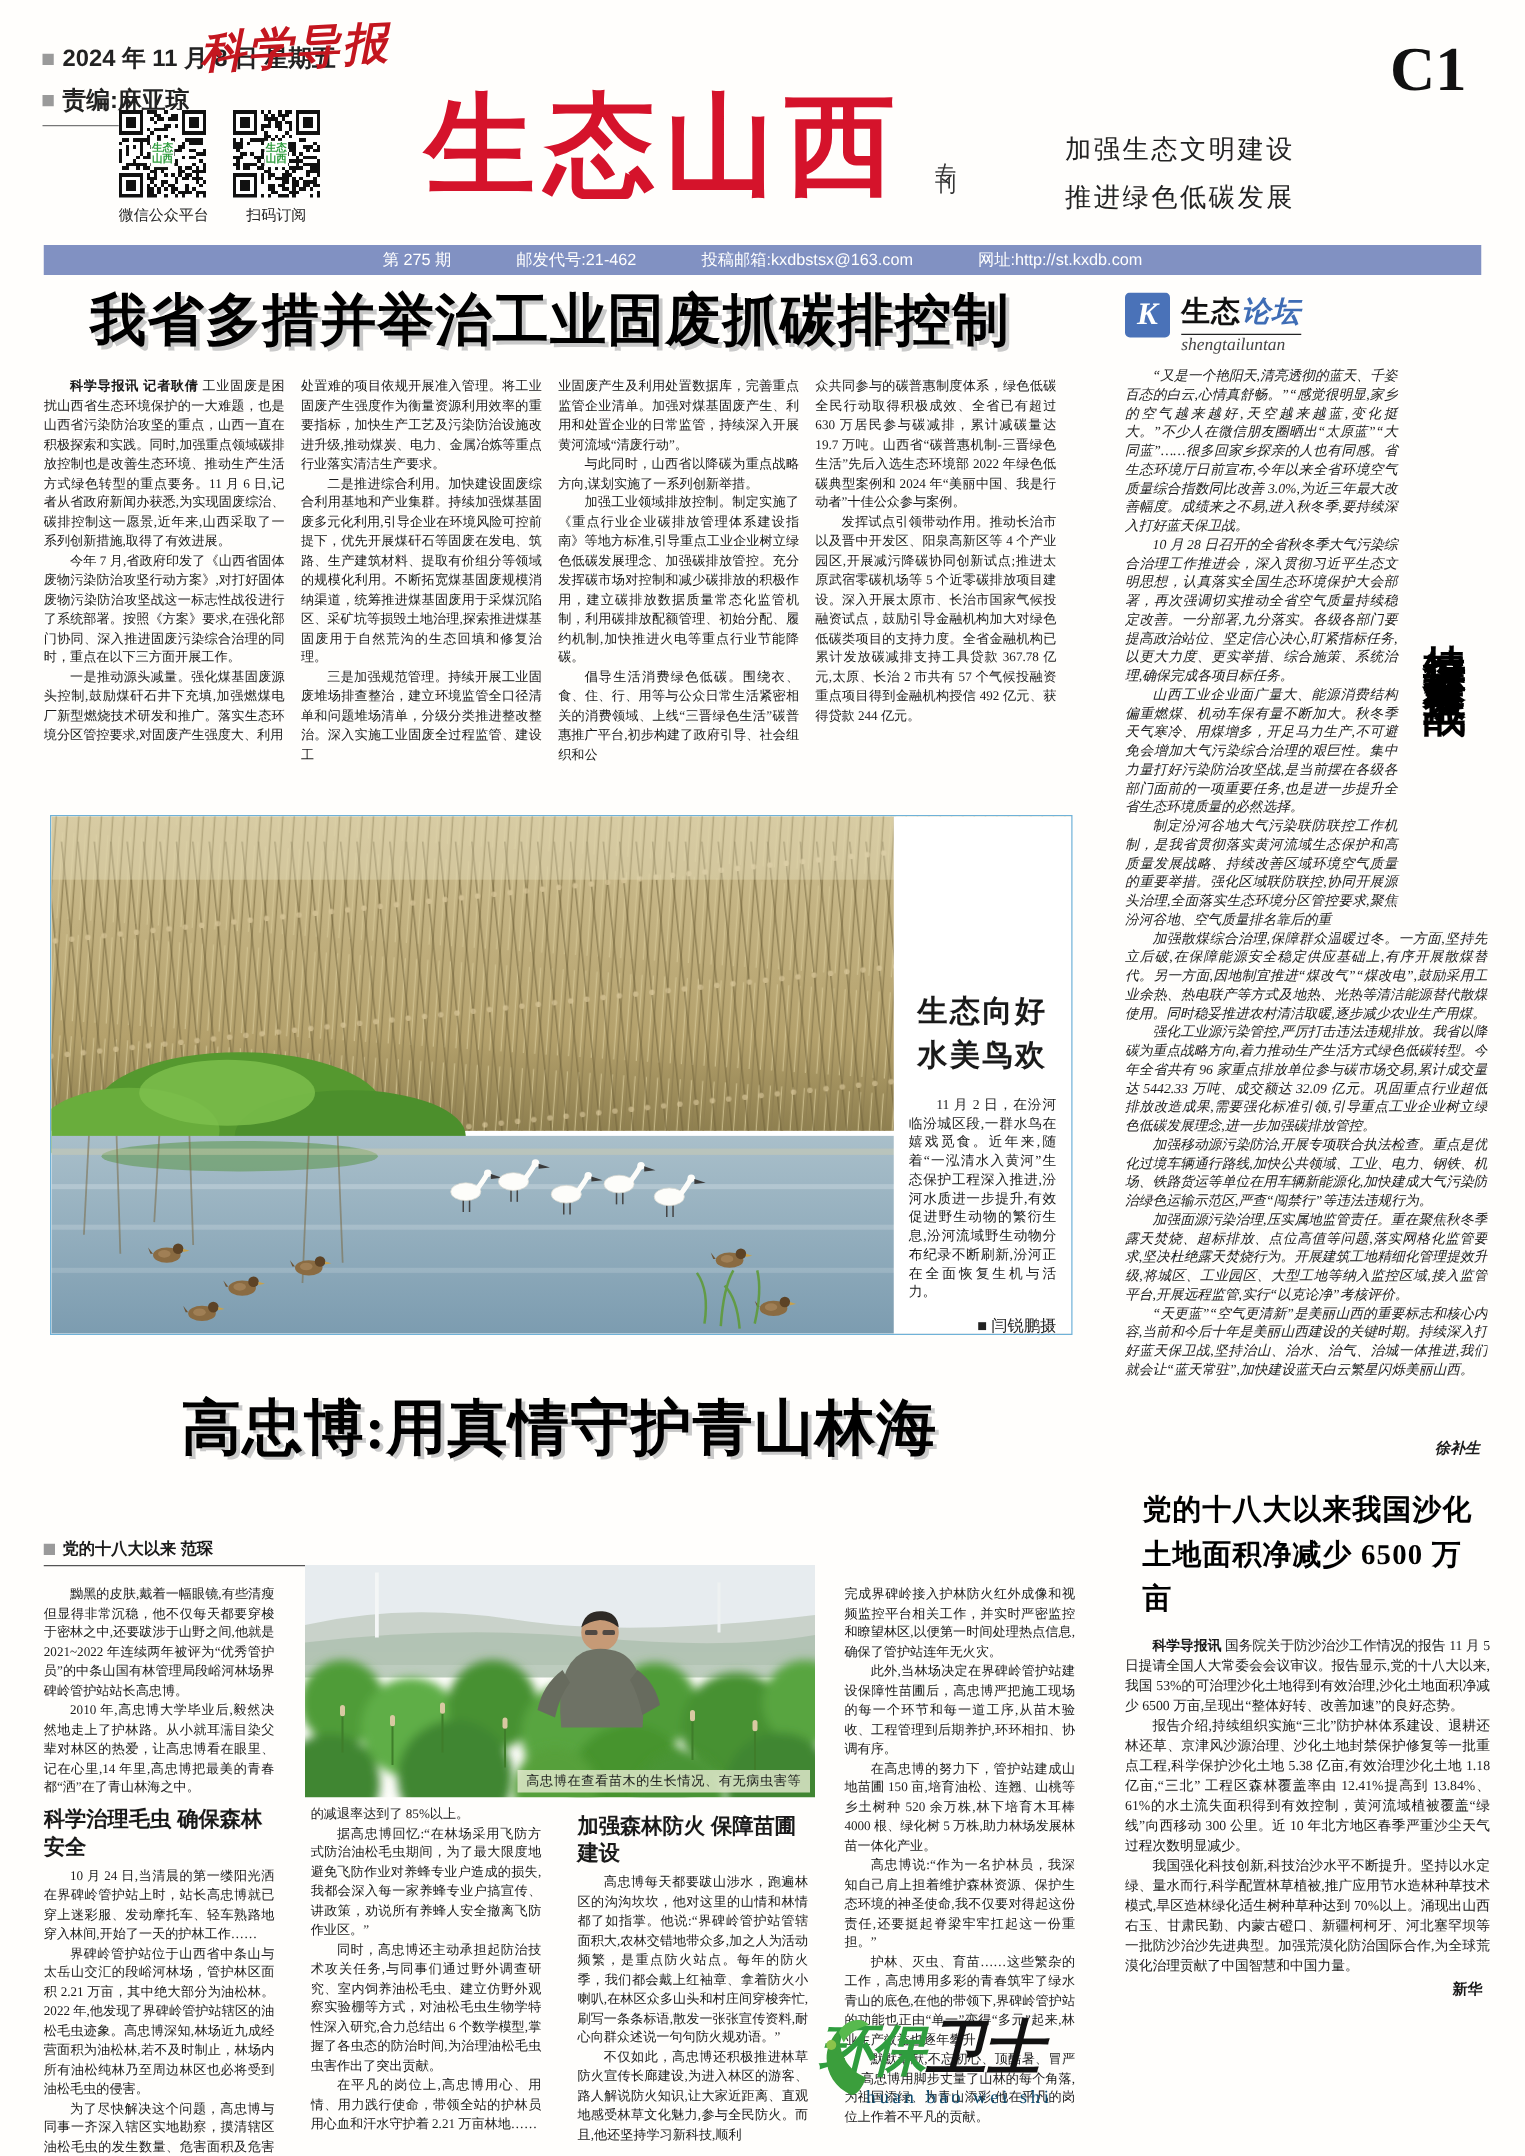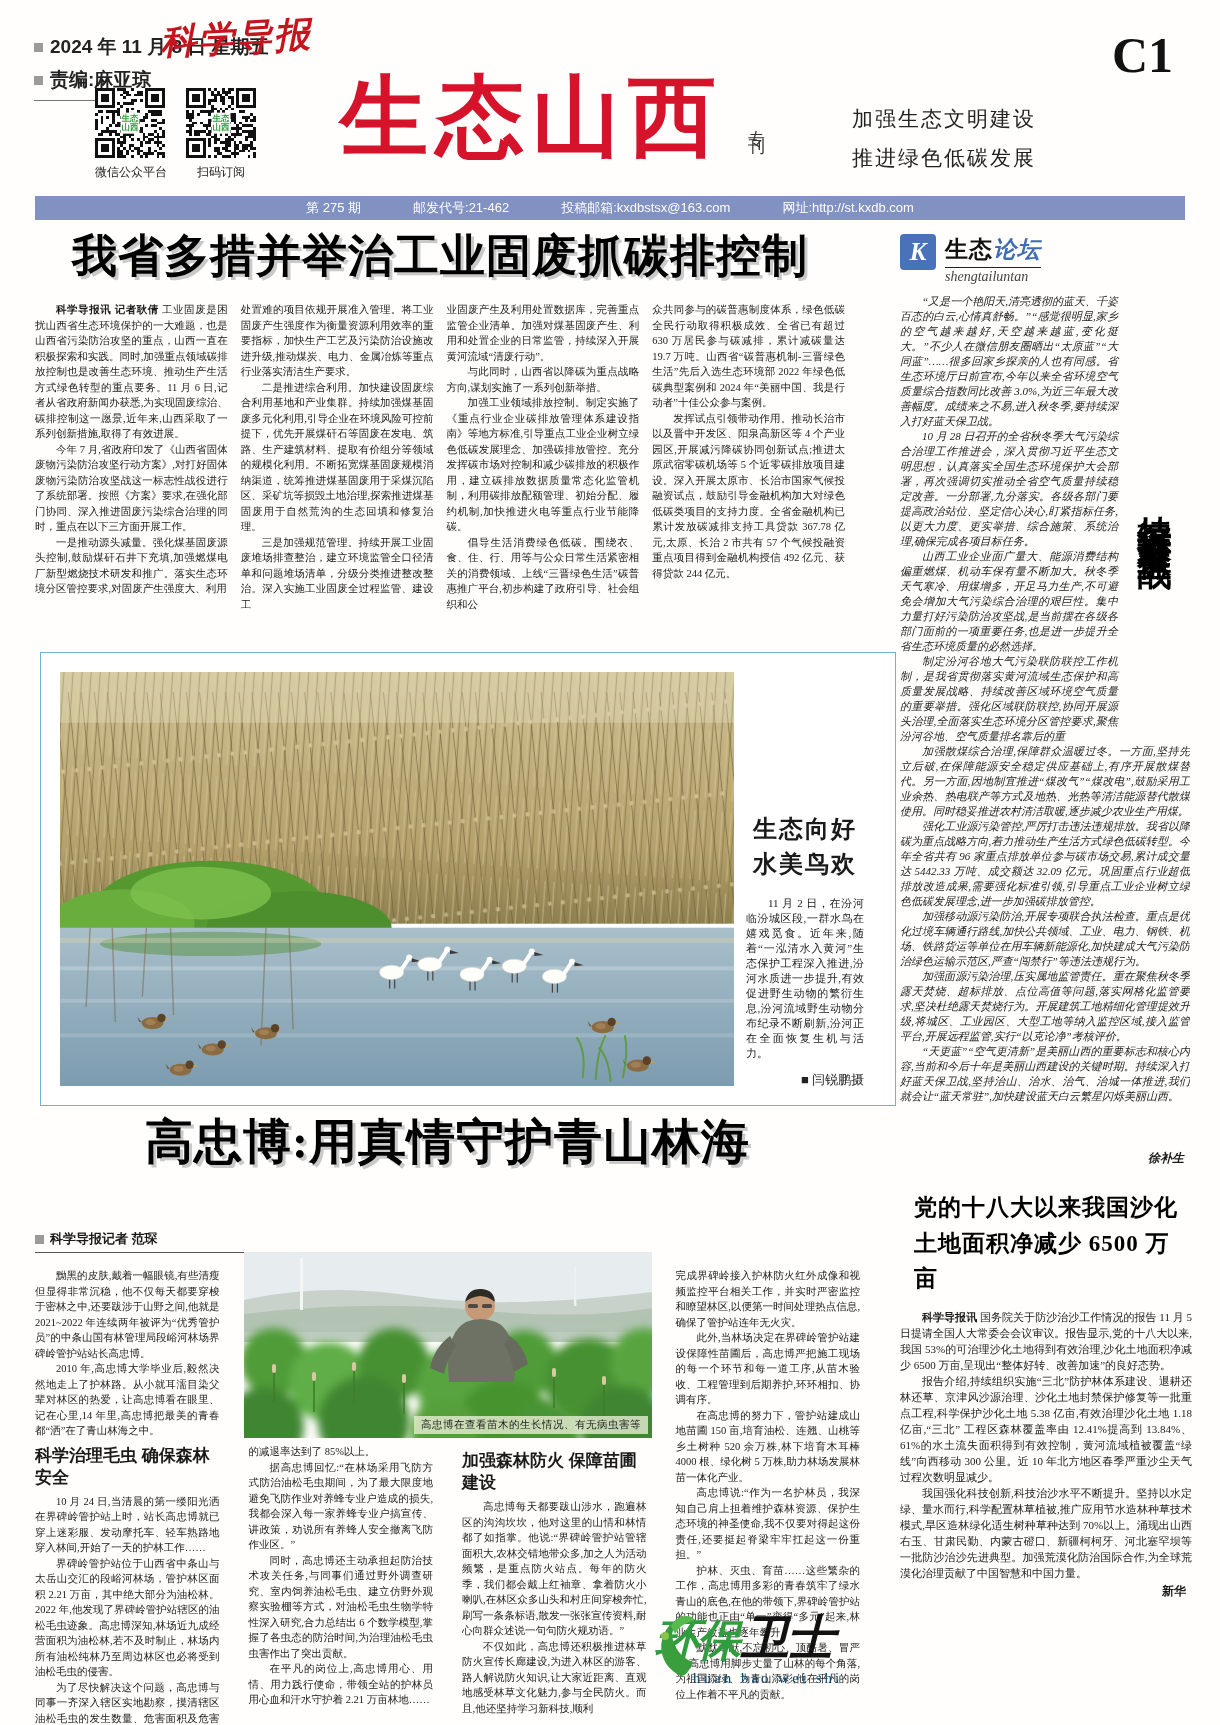--- a/index.html
+++ b/index.html
@@ -52,21 +52,21 @@
   .forum-title-row{border-bottom:1.5px solid #222;padding-bottom:2px;}
   .f-black{font-size:23px;font-weight:bold;color:#111;letter-spacing:1px;}
   .f-blue{font-size:23px;font-weight:bold;color:#3f6db5;font-style:italic;letter-spacing:1px;}
   .f-pinyin{font-style:italic;font-size:14px;color:#444;margin-top:1px;}
   .vert-wrap{float:right;width:72px;height:432px;display:flex;align-items:center;justify-content:center;}
   .vert-head{writing-mode:vertical-rl;font-size:34px;font-weight:900;letter-spacing:4px;color:#000;}
   .forum .para{font-style:italic;font-size:11px;line-height:15px;}
   .forum-author{position:absolute;right:6px;top:916px;font-weight:bold;font-style:italic;font-size:12px;}
 
   
-  .photo1{left:40px;top:652px;width:816px;height:414px;border:1px solid #6fb2d8;background:#fff;padding:19px;}
+  .photo1{left:40px;top:652px;width:816px;height:414px;border:1px solid #6fb2d8;background:#fff;padding:0;}
   .photo1-inner{position:relative;width:100%;height:100%;overflow:hidden;}
   .photo1 svg{display:block;width:100%;height:100%;}
   .p1-panel{position:absolute;right:0;top:0;bottom:0;width:142px;background:#fff;padding:140px 12px 8px 12px;box-sizing:border-box;}
   .p1-title{font-size:24px;font-weight:900;text-align:center;line-height:1.45;letter-spacing:2px;}
   .p1-text{margin-top:14px;font-size:11px;line-height:15px;}
   .p1-credit{margin-top:10px;font-size:13px;text-align:right;color:#222;}
 
   
   .a2-headline{left:35px;top:1110px;width:825px;text-align:center;font-size:48px;font-weight:900;
                letter-spacing:1px;color:#000;text-shadow:3px 3px 0 #c9c9c9;white-space:nowrap;}
@@ -707,21 +707,21 @@
         </div>
         <p class="para p1-text">11 月 2 日，在汾河临汾城区段,一群水鸟在嬉戏觅食。近年来,随着“一泓清水入黄河”生态保护工程深入推进,汾河水质进一步提升,有效促进野生动物的繁衍生息,汾河流域野生动物分布纪录不断刷新,汾河正在全面恢复生机与活力。</p>
         <div class="p1-credit">■ 闫锐鹏摄</div>
       </div>
     </div>
   </div>
 
   <div class="abs a2-headline">高忠博:用真情守护青山林海</div>
   <div class="abs a2-byline">
     <span class="bullet-sq"></span>
-    <span>科学导报记者 范琛</span>
+    <span>党的十八大以来 范琛</span>
   </div>
   <div class="abs a2-rule"></div>
 
   <div class="abs a2-cols body-text">
     <div>
       <div>
           <p class="para">黝黑的皮肤,戴着一幅眼镜,有些清瘦但显得非常沉稳，他不仅每天都要穿梭于密林之中,还要跋涉于山野之间,他就是 2021~2022 年连续两年被评为“优秀管护员”的中条山国有林管理局段峪河林场界碑岭管护站站长高忠博。</p>
           <p class="para">2010 年,高忠博大学毕业后,毅然决然地走上了护林路。从小就耳濡目染父辈对林区的热爱，让高忠博看在眼里、记在心里,14 年里,高忠博把最美的青春都“洒”在了青山林海之中。</p>
         </div>
       <div class="subhead">科学治理毛虫 确保森林安全</div>

